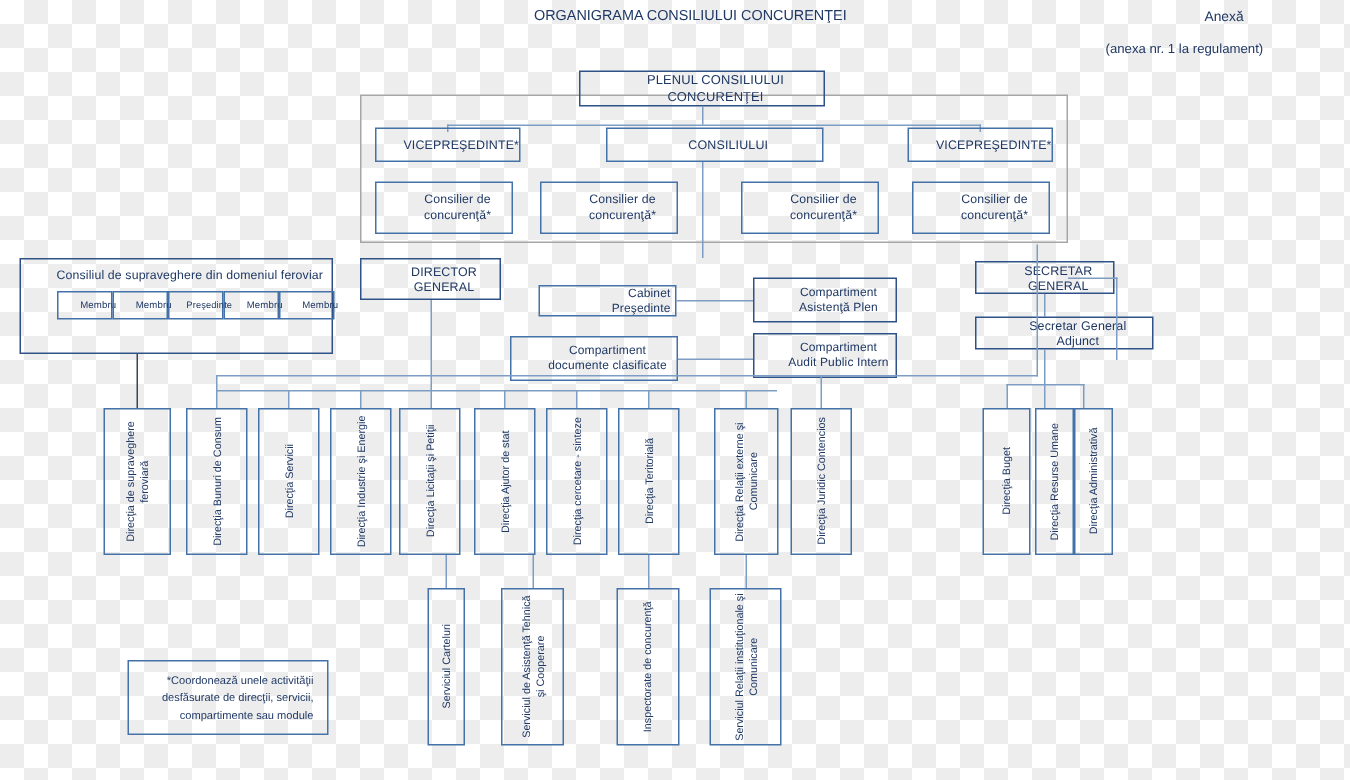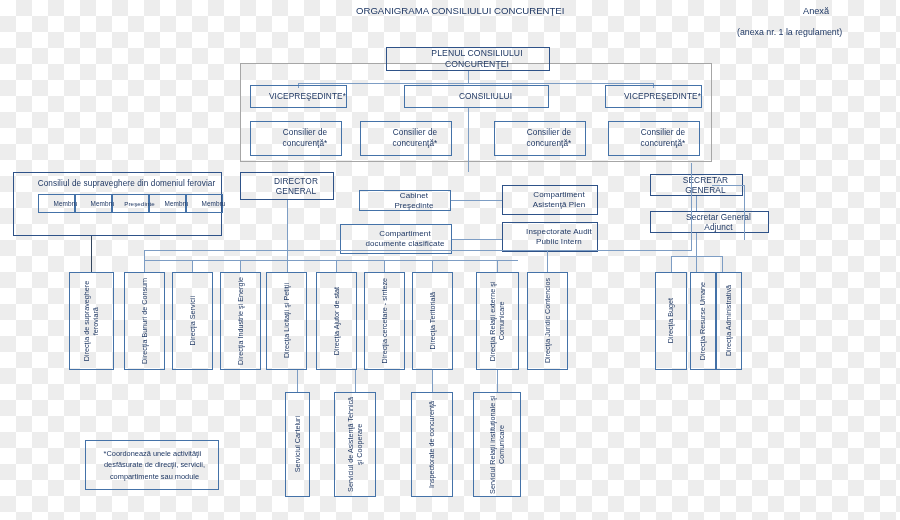--- a/index.html
+++ b/index.html
@@ -67,21 +67,21 @@
 
   
   .ttl{position:absolute;color:#1f3864;white-space:nowrap;}
 
   .fnote{
     position:absolute;box-sizing:border-box;
     border:1.6px solid #4472a8;
     color:#1f3864;
     padding:7px 9px 6px 10px;
     line-height:1.55;
-    text-align:center;
+    text-align:right;
   }
 </style>
 </head>
 <body>
 
 <div id="chart">
 
   <div class="ttl" style="left:356px;top:5px;font-size:9.6px;">ORGANIGRAMA  CONSILIULUI  CONCURENŢEI</div>
   <div class="ttl" style="left:803px;top:6px;font-size:9.2px;">Anexă</div>
   <div class="ttl" style="left:737px;top:27px;font-size:8.8px;">(anexa nr. 1 la regulament)</div>
@@ -144,31 +144,31 @@
     </div>
   </div>
 
   <div class="ln v dk" style="left:91px;top:236px;width:1.3px;height:36px;"></div>
 
   <div class="box dark" style="left:240px;top:172px;width:94px;height:28px;font-size:8.3px;">
     <span>DIRECTOR GENERAL</span>
   </div>
   <div class="ln v" style="left:287px;top:200px;width:1.3px;height:60px;"></div>
 
-  <div class="box" style="left:359px;top:190px;width:92px;height:21px;font-size:8px;">
+  <div class="box" style="left:359px;top:190px;width:92px;height:21px;font-size:8px;text-align:right;">
     <span>Cabinet Preşedinte</span>
   </div>
   <div class="box" style="left:340px;top:224px;width:112px;height:30px;font-size:8px;">
     <span>Compartiment documente clasificate</span>
   </div>
   <div class="box dark" style="left:502px;top:185px;width:96px;height:30px;font-size:8px;">
     <span>Compartiment Asistenţă Plen</span>
   </div>
   <div class="box dark" style="left:502px;top:222px;width:96px;height:30px;font-size:8px;">
-    <span>Inspectorate Audit Public Intern</span>
+    <span>Compartiment Audit Public Intern</span>
   </div>
 
   <div class="ln h" style="left:451px;top:200px;width:51px;height:1.3px;"></div>
   <div class="ln h" style="left:452px;top:239px;width:50px;height:1.3px;"></div>
 
   <div class="box dark" style="left:650px;top:174px;width:93px;height:22px;font-size:8.3px;">
     <span>SECRETAR GENERAL</span>
   </div>
   <div class="ln v" style="left:696px;top:196px;width:1.3px;height:15px;"></div>
   <div class="box dark" style="left:650px;top:211px;width:119px;height:22px;font-size:8.3px;">

